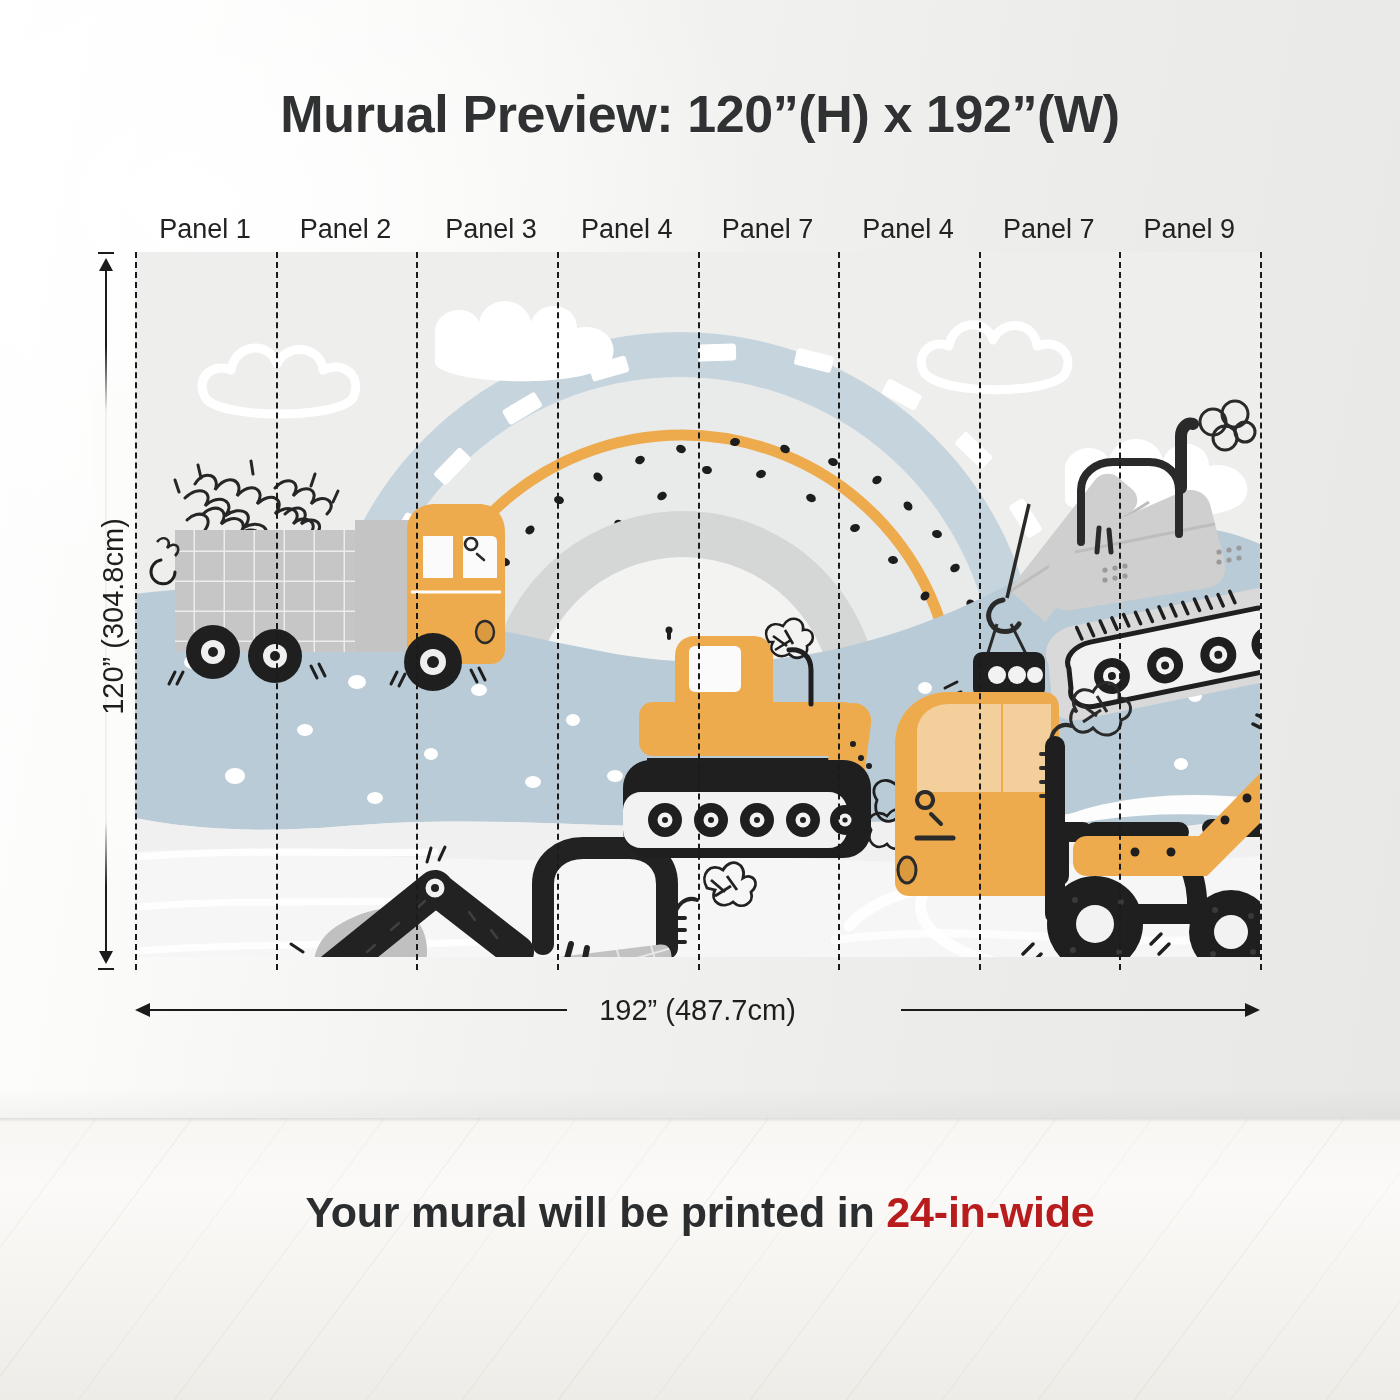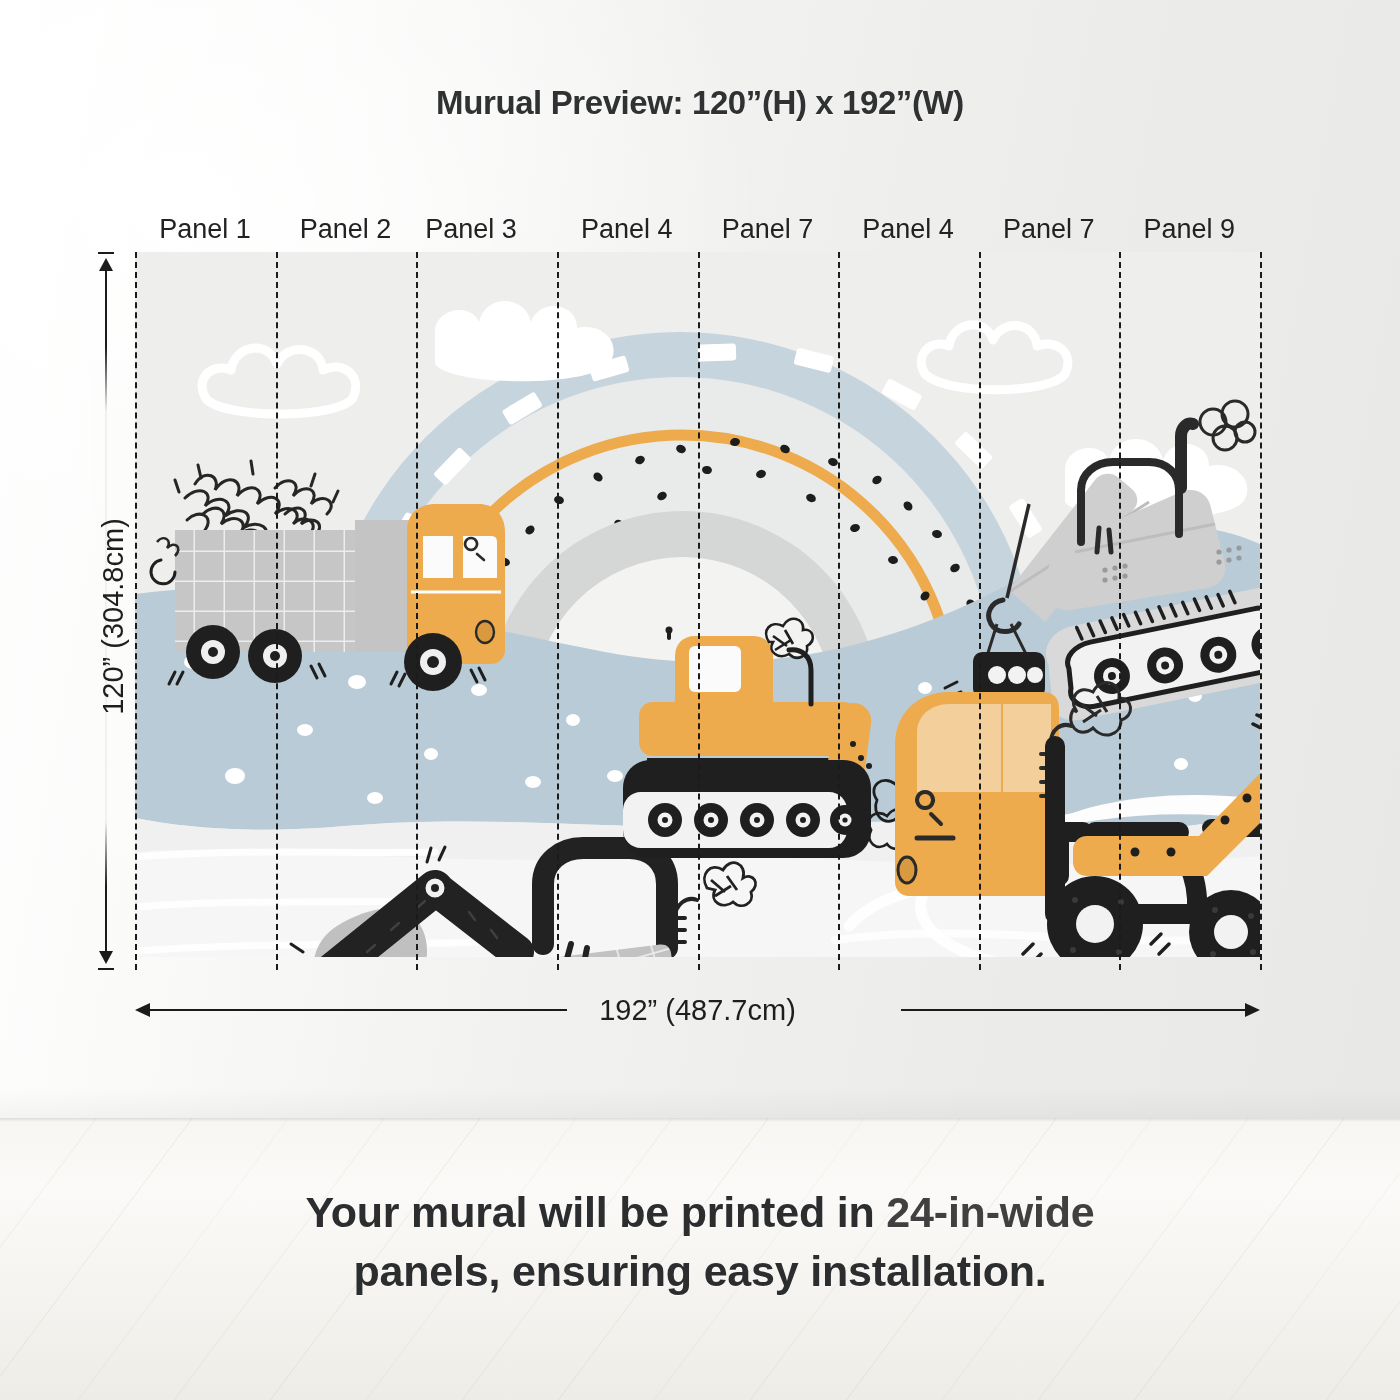--- a/index.html
+++ b/index.html
@@ -37,21 +37,21 @@
     transform-origin:left center;
   }
   .floor-top-edge{
     position:absolute;left:0;top:0;width:1400px;height:4px;
     background:linear-gradient(to bottom, rgba(0,0,0,.10), rgba(0,0,0,0));
   }
 
   
   .title {
     position:absolute; left:0; top:84px; width:1400px; text-align:center;
-    font-size:33px; font-weight:700; color:#2f3133; letter-spacing:-.4px;
+    font-size:52px; font-weight:700; color:#2f3133; letter-spacing:-.4px;
     text-shadow:0 1px 1px rgba(255,255,255,.8);
   }
 
   
   .mural-wrap { position:absolute; left:135px; top:252px; width:1125px; height:705px; }
   .mural { position:absolute; inset:0; overflow:hidden; background:#f0f0ee; }
 
   
   .panel-labels { position:absolute; left:135px; top:214px; width:1125px; height:30px; }
   .panel-label {
@@ -92,21 +92,21 @@
     font-size:29px; color:#1e1e1e; line-height:36px;
   }
 
   
   .caption {
     position:absolute; left:0; top:1183px; width:1400px; text-align:center;
     font-size:43px; font-weight:700; color:#2b2d2f; line-height:1.38;
     letter-spacing:-.2px;
     text-shadow:0 1px 1px rgba(255,255,255,.75);
   }
-  .hl { color:#404040; }
+  .hl { color:#b91c1c; }
 </style>
 </head>
 <body>
 
 <div id="stage">
 
   <div class="wall">
     <div class="wall-sheen"></div>
     <div class="wall-base-shadow"></div>
   </div>
@@ -640,21 +640,21 @@
           </g>
 
         </g>
       </svg>
     </div>
   </div>
 
   <div class="panel-labels">
     <div class="panel-label" style="left:0px">Panel 1</div>
     <div class="panel-label" style="left:140.6px">Panel 2</div>
-    <div class="panel-label" style="left:266px">Panel 3</div>
+    <div class="panel-label" style="left:286px">Panel 3</div>
     <div class="panel-label" style="left:421.8px">Panel 4</div>
     <div class="panel-label" style="left:562.5px">Panel 7</div>
     <div class="panel-label" style="left:703.1px">Panel 4</div>
     <div class="panel-label" style="left:843.7px">Panel 7</div>
     <div class="panel-label" style="left:984.3px">Panel 9</div>
   </div>
 
   <div class="divider edge" style="left:135px"></div>
   <div class="divider" style="left:275.6px"></div>
   <div class="divider" style="left:416.2px"></div>
@@ -700,16 +700,15 @@
         <div class="floor-line" style="left: 1152px; top: 0px; width: 351.602px; transform: rotate(126.674deg); opacity: 0.22;"></div>
         <div class="floor-line" style="left: 1248px; top: 0px; width: 351.602px; transform: rotate(126.674deg); opacity: 0.3;"></div>
         <div class="floor-line" style="left: 1344px; top: 0px; width: 351.602px; transform: rotate(126.674deg); opacity: 0.38;"></div>
         <div class="floor-line" style="left: 1440px; top: 0px; width: 351.602px; transform: rotate(126.674deg); opacity: 0.22;"></div>
         <div class="floor-line" style="left: 1536px; top: 0px; width: 351.602px; transform: rotate(126.674deg); opacity: 0.3;"></div>
       </div>
   </div>
 
   <div class="caption">
     <span>Your mural will be printed in </span><span class="hl">24-in-wide</span><br>
-    <span>panels, ensuring easy installation.</span>
   </div>
 
 </div>
 
 </body></html>

